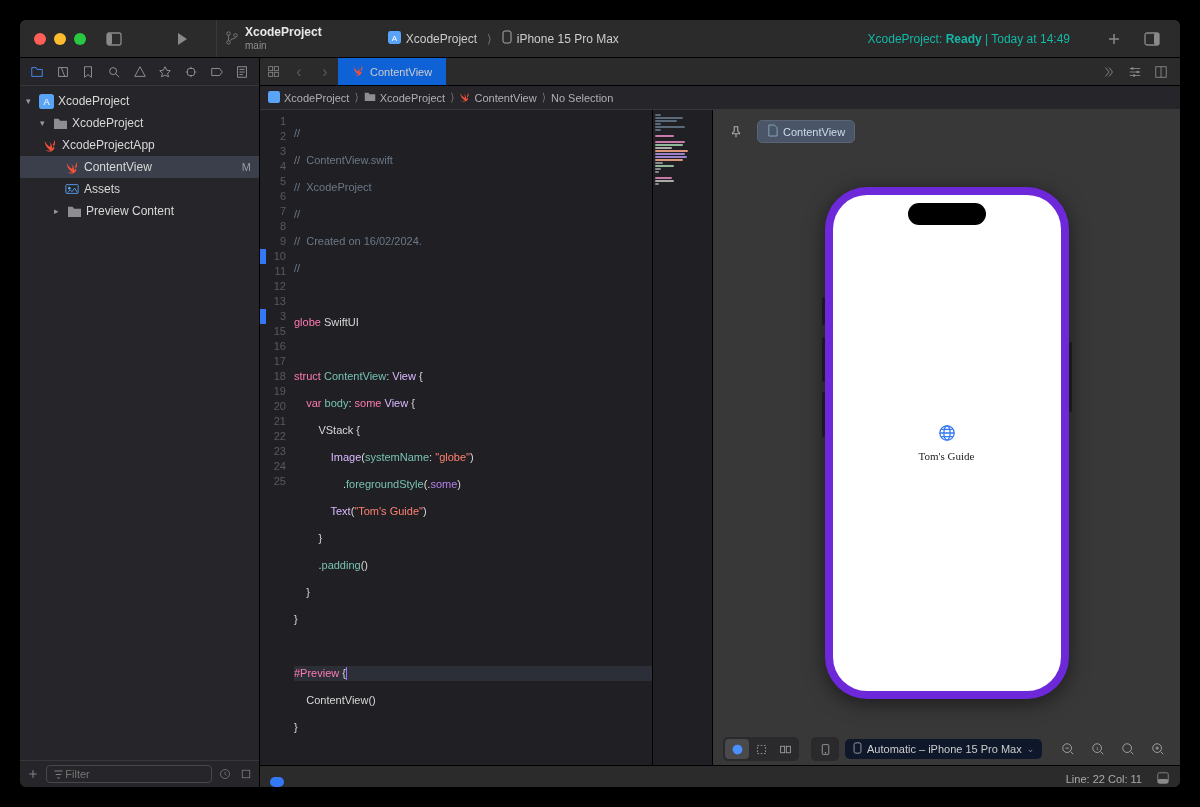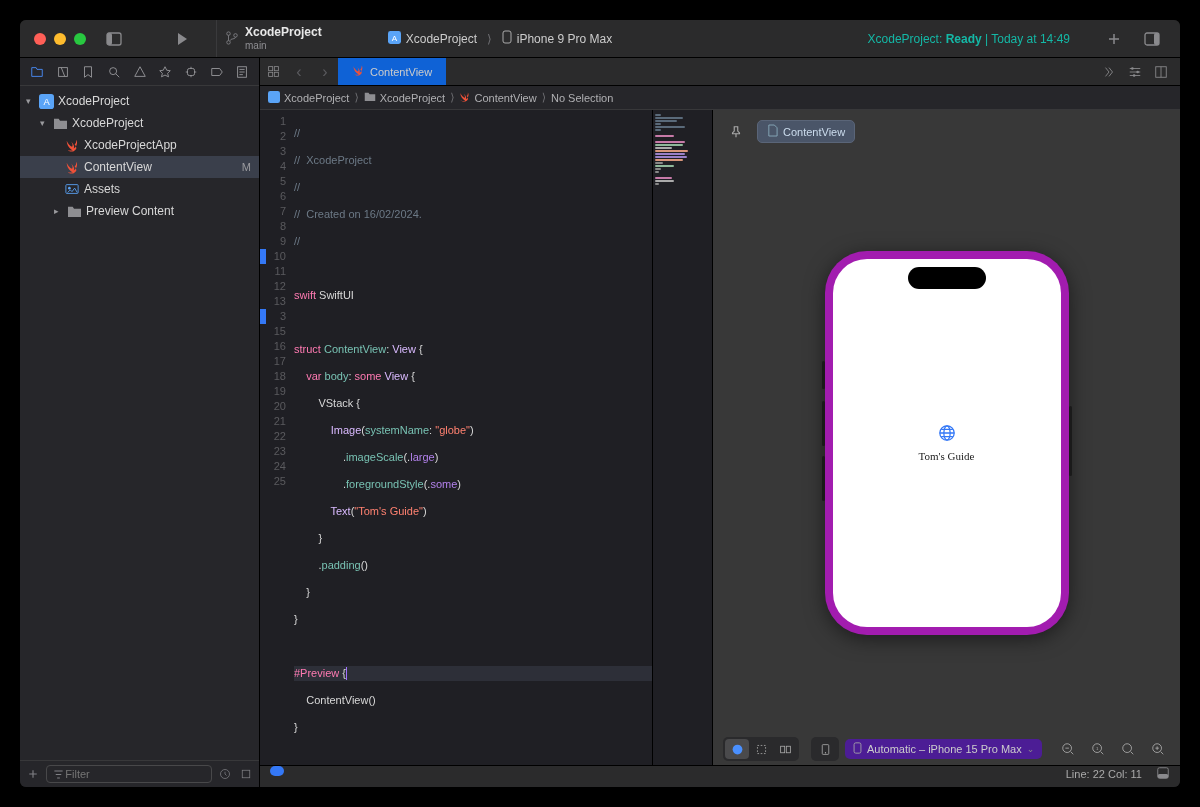--- a/index.html
+++ b/index.html
@@ -72,35 +72,35 @@
 .c-mod{color:#b281eb;}
 .minimap{width:60px;background:#1f1f24;border-left:1px solid #000;position:relative;padding:4px 2px;}
 .minimap .mline{height:2px;margin-bottom:1px;border-radius:1px;}
 .bp-ribbon{position:absolute;left:0;width:6px;background:#3478f6;}
 
 .preview { flex:1; background:#383838; display:flex; flex-direction:column; min-width:0; border-left:1px solid #000; }
 .pv-top { padding:10px 12px; display:flex; align-items:center; gap:10px; }
 .pin{width:22px;height:22px;display:flex;align-items:center;justify-content:center;color:#aaa;cursor:pointer;}
 .pv-tag{background:#4a5568;border:1px solid #5a6578;border-radius:5px;padding:3px 9px;font-size:11px;color:#cde;display:flex;align-items:center;gap:5px;}
 .pv-canvas{flex:1;display:flex;align-items:center;justify-content:center;overflow:hidden;}
-.phone{width:244px;height:384px;background:#a21caf;border-radius:42px;padding:8px;position:relative;box-shadow:0 4px 20px rgba(0,0,0,.5);}
+.phone{width:244px;height:512px;background:#6d28d9;border-radius:42px;padding:8px;position:relative;box-shadow:0 4px 20px rgba(0,0,0,.5);}
 .phone .side-btn{position:absolute;background:#1a1a1a;border-radius:2px;}
 .phone .screen{width:100%;height:100%;background:#fff;border-radius:34px;position:relative;overflow:hidden;display:flex;align-items:center;justify-content:center;}
 .phone .island{position:absolute;top:8px;left:50%;transform:translateX(-50%);width:78px;height:22px;background:#000;border-radius:14px;}
 .phone .app-content{display:flex;flex-direction:column;align-items:center;gap:4px;}
 .phone .globe{color:#3478f6;}
 .phone .label{font-size:11px;color:#222;font-family:-apple-system;}
 .pv-bottom{height:32px;display:flex;align-items:center;padding:0 10px;gap:6px;}
 .pv-bottom .grp{display:flex;gap:0;background:#2a2a2c;border-radius:5px;padding:2px;}
 .pv-bottom .pbtn{width:24px;height:20px;display:flex;align-items:center;justify-content:center;color:#aaa;cursor:pointer;border-radius:4px;}
 .pv-bottom .pbtn.on{background:#4a4a4c;color:#4a90ff;}
-.device-sel{background:#4c1d95;border-radius:5px;padding:3px 8px;font-size:11px;color:#ccc;display:flex;align-items:center;gap:5px;cursor:pointer;}
+.device-sel{background:#0f172a;border-radius:5px;padding:3px 8px;font-size:11px;color:#ccc;display:flex;align-items:center;gap:5px;cursor:pointer;}
 .pv-bottom .spacer{flex:1;}
 
-.statusbar{height:22px;background:#2b2b2c;border-top:1px solid #000;display:flex;align-items:flex-start;padding:0 10px;font-size:11px;color:#aaa;}
+.statusbar{height:22px;background:#2b2b2c;border-top:1px solid #000;display:flex;align-items:flex-end;padding:0 10px;font-size:11px;color:#aaa;}
 .statusbar .left{display:flex;align-items:center;gap:6px;}
 .statusbar .right{margin-left:auto;display:flex;align-items:center;gap:14px;}
 .blue-pill{width:14px;height:10px;background:#3478f6;border-radius:5px;}
 
 svg{fill:currentColor;}
 </style>
 </head>
 <body>
 
 <div class="window">
@@ -142,21 +142,21 @@
               <rect width="16" height="16" rx="3" fill="#5aa4f7"></rect>
               <text x="8" y="12" text-anchor="middle" font-size="10" fill="#fff">A</text>
             </svg></span>
         <span>XcodeProject</span>
       </span>
       <span class="sep">⟩</span>
       <span class="chip">
         <span><svg width="10" height="14" viewBox="0 0 10 14">
               <rect x="1" y="1" width="8" height="12" rx="2" fill="none" stroke="#aaa"></rect>
             </svg></span>
-        <span>iPhone 9 Pro Max</span>
+        <span>iPhone 15 Pro Max</span>
       </span>
     </div>
     <div class="status">
       <span>XcodeProject:</span>
       <b>Ready</b>
       <span>|</span>
       <span>Today at 14:49</span>
     </div>
     <div class="tb-right">
       <div class="tb-btn">
@@ -240,21 +240,21 @@
         </div>
         <div class="row" style="padding-left:20px">
           <span class="disclosure">▾</span>
           <span class="ficon folder-ic">
               <svg width="15" height="13" viewBox="0 0 16 14">
                 <path d="M1 2h5l1.5 2H15v9H1z" fill="#8e8e92"></path>
               </svg>
             </span>
           <span>XcodeProject</span>
         </div>
-        <div class="row" style="padding-left:44px">
+        <div class="row" style="padding-left:22px">
           <span class="ficon swift-ic">
               <svg width="14" height="14" viewBox="0 0 16 16">
                 <path d="M13 2c2 4 0 8-3 10 1-2 0-5-3-8 2 3 2 5 1 6-2-1-5-4-6-7 0 5 3 9 7 11-3 1-6 0-7-1 2 2 5 3 8 2 2-1 3-3 3-3s0-3-2-5c1 0 2-2 2-5z" fill="#f05138"></path>
               </svg>
             </span>
           <span>XcodeProjectApp</span>
         </div>
         <div class="row sel" style="padding-left:44px">
           <span class="ficon swift-ic">
               <svg width="14" height="14" viewBox="0 0 16 16">
@@ -405,32 +405,32 @@
               <div>19</div>
               <div>20</div>
               <div>21</div>
               <div>22</div>
               <div>23</div>
               <div>24</div>
               <div>25</div>
           </div>
           <div class="code">
 <div><span class="c-comment">//</span></div>
+<div><span class="c-comment">//  ContentView.swift</span></div>
 <div><span class="c-comment">//  XcodeProject</span></div>
 <div><span class="c-comment">//</span></div>
 <div><span class="c-comment">//  Created on 16/02/2024.</span></div>
 <div><span class="c-comment">//</span></div>
 <div></div>
-<div><span class="c-kw">swift</span><span> SwiftUI</span></div>
+<div><span class="c-kw">globe</span><span> SwiftUI</span></div>
 <div></div>
 <div><span class="c-kw">struct</span><span class="c-ident"> ContentView</span><span>: </span><span class="c-type">View</span><span> {</span></div>
 <div><span>    </span><span class="c-kw">var</span><span class="c-prop"> body</span><span>: </span><span class="c-kw">some</span><span class="c-type"> View</span><span> {</span></div>
 <div><span>        VStack {</span></div>
 <div><span class="c-type">            Image</span><span>(</span><span class="c-ident">systemName</span><span>: </span><span class="c-str">"globe"</span><span>)</span></div>
-<div><span>                .</span><span class="c-prop">imageScale</span><span>(.</span><span class="c-mod">large</span><span>)</span></div>
 <div><span>                .</span><span class="c-prop">foregroundStyle</span><span>(.</span><span class="c-mod">some</span><span>)</span></div>
 <div><span class="c-type">            Text</span><span>(</span><span class="c-str">"Tom's Guide"</span><span>)</span></div>
 <div>        }</div>
 <div><span>        .</span><span class="c-prop">padding</span><span>()</span></div>
 <div>    }</div>
 <div>}</div>
 <div></div>
 <div class="hl"><span class="c-kw">#Preview</span><span> {</span><span class="cursor"></span></div>
 <div>    ContentView()</div>
 <div>}</div>

